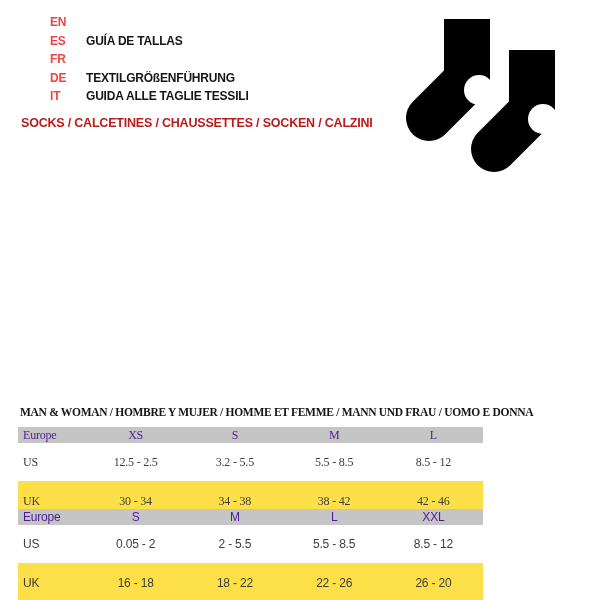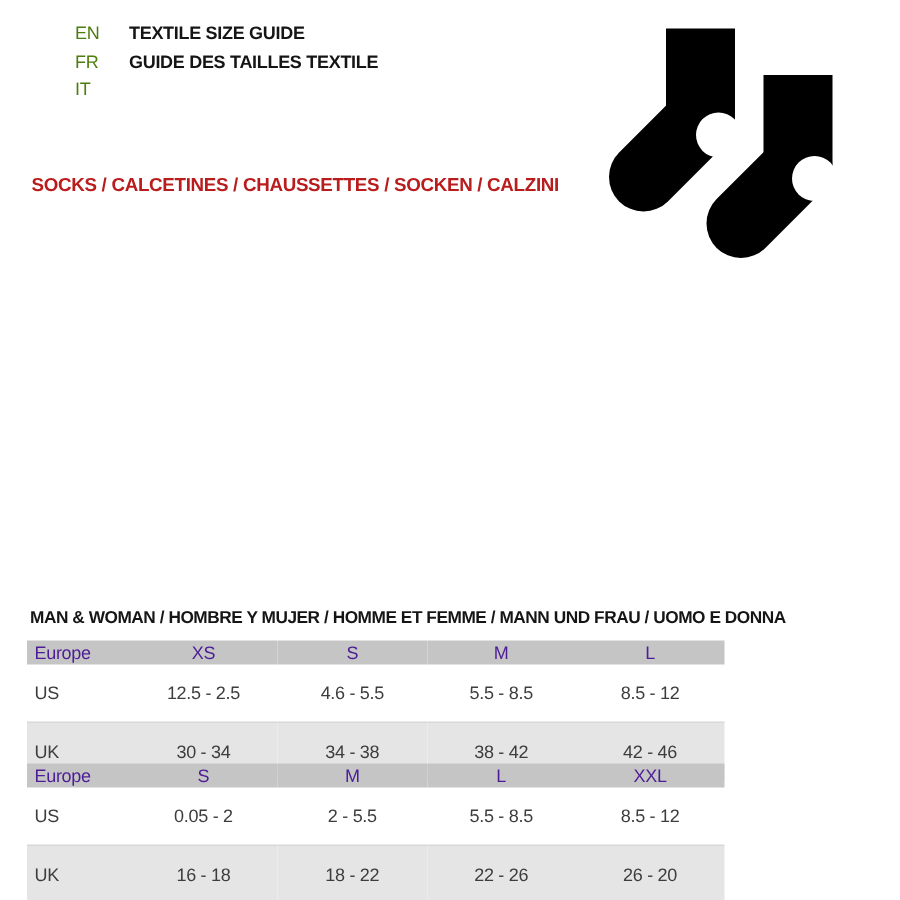--- a/index.html
+++ b/index.html
@@ -3,57 +3,64 @@
 <meta charset="utf-8">
 <style>
   html,body{margin:0;padding:0;}
   body{
     width:600px;height:600px;background:#ffffff;position:relative;
     font-family:"Liberation Sans",sans-serif;color:#111;overflow:hidden;
   }
   
   .lang-list{position:absolute;left:22px;top:15px;}
   .lang-row{display:flex;height:18.5px;align-items:flex-start;}
-  .lang-code{display:inline-block;width:36px;font-size:12px;font-weight:400;letter-spacing:-0.2px;color:#4d7c0f;padding-left:28px;}
+  .lang-code{display:inline-block;width:36px;font-size:12px;font-weight:700;letter-spacing:-0.2px;color:#ef4444;padding-left:28px;}
   .lang-label{font-size:12px;font-weight:700;letter-spacing:-0.2px;color:#151515;white-space:nowrap;}
   
   .category-line{position:absolute;left:21px;top:116px;font-size:12.5px;font-weight:700;letter-spacing:-0.2px;color:#b91c1c;white-space:nowrap;}
   
   .socks-svg{position:absolute;left:390px;top:0;}
   
   .size-table-block{position:absolute;left:18px;width:465px;}
-  #table-adults{top:406px;}
+  #table-adults{top:406px;font-family:Liberation Serif, serif;}
   #table-children{top:509px;}
   .table-title{font-size:11.5px;font-weight:700;letter-spacing:-0.3px;color:#151515;white-space:nowrap;height:21px;padding-left:2px;}
   table.size-table{border-collapse:collapse;table-layout:fixed;width:465px;}
   table.size-table col.c0{width:68px;}
   table.size-table th{
     background:#c5c5c5;height:16px;font-weight:400;font-size:12px;color:#4c1d95;
     text-align:center;letter-spacing:-0.2px;padding:0;
   }
   table.size-table td{
     height:38px;font-size:12px;color:#3d3d3d;text-align:center;letter-spacing:-0.2px;padding:0;
   }
   table.size-table th.left,table.size-table td.left{text-align:left;padding-left:5px;}
-  tr.row-uk td{background:#e5e5e5;border-top:1px solid #d8d8d8;}
+  tr.row-uk td{background:#fde047;border-top:1px solid #d8d8d8;}
 </style>
 </head>
 <body>
 
 <div class="lang-list">
   <div class="lang-row">
     <span class="lang-code">EN</span>
-    <span class="lang-label">TEXTILE SIZE GUIDE</span>
+  </div>
+  <div class="lang-row">
+    <span class="lang-code">ES</span>
+    <span class="lang-label">GUÍA DE TALLAS</span>
   </div>
   <div class="lang-row">
     <span class="lang-code">FR</span>
-    <span class="lang-label">GUIDE DES TAILLES TEXTILE</span>
+  </div>
+  <div class="lang-row">
+    <span class="lang-code">DE</span>
+    <span class="lang-label">TEXTILGRÖßENFÜHRUNG</span>
   </div>
   <div class="lang-row">
     <span class="lang-code">IT</span>
+    <span class="lang-label">GUIDA ALLE TAGLIE TESSILI</span>
   </div>
 </div>
 
 <div class="category-line">SOCKS / CALCETINES / CHAUSSETTES / SOCKEN / CALZINI</div>
 
 <svg class="socks-svg" width="210" height="190" viewBox="0 0 210 190" aria-hidden="true">
   <g>
     <line x1="77" y1="19" x2="77" y2="80" stroke="#000000" stroke-width="46"></line>
     <path d="M77,80 L39,118" stroke="#000000" stroke-width="46" stroke-linecap="round" fill="none"></path>
     <circle cx="89" cy="90" r="15" fill="#ffffff"></circle>
@@ -81,21 +88,21 @@
         <th>XS</th>
         <th>S</th>
         <th>M</th>
         <th>L</th>
       </tr>
     </thead>
     <tbody>
       <tr class="row-us">
         <td class="left">US</td>
         <td>12.5 - 2.5</td>
-        <td>4.6 - 5.5</td>
+        <td>3.2 - 5.5</td>
         <td>5.5 - 8.5</td>
         <td>8.5 - 12</td>
       </tr>
       <tr class="row-uk">
         <td class="left">UK</td>
         <td>30 - 34</td>
         <td>34 - 38</td>
         <td>38 - 42</td>
         <td>42 - 46</td>
       </tr>

